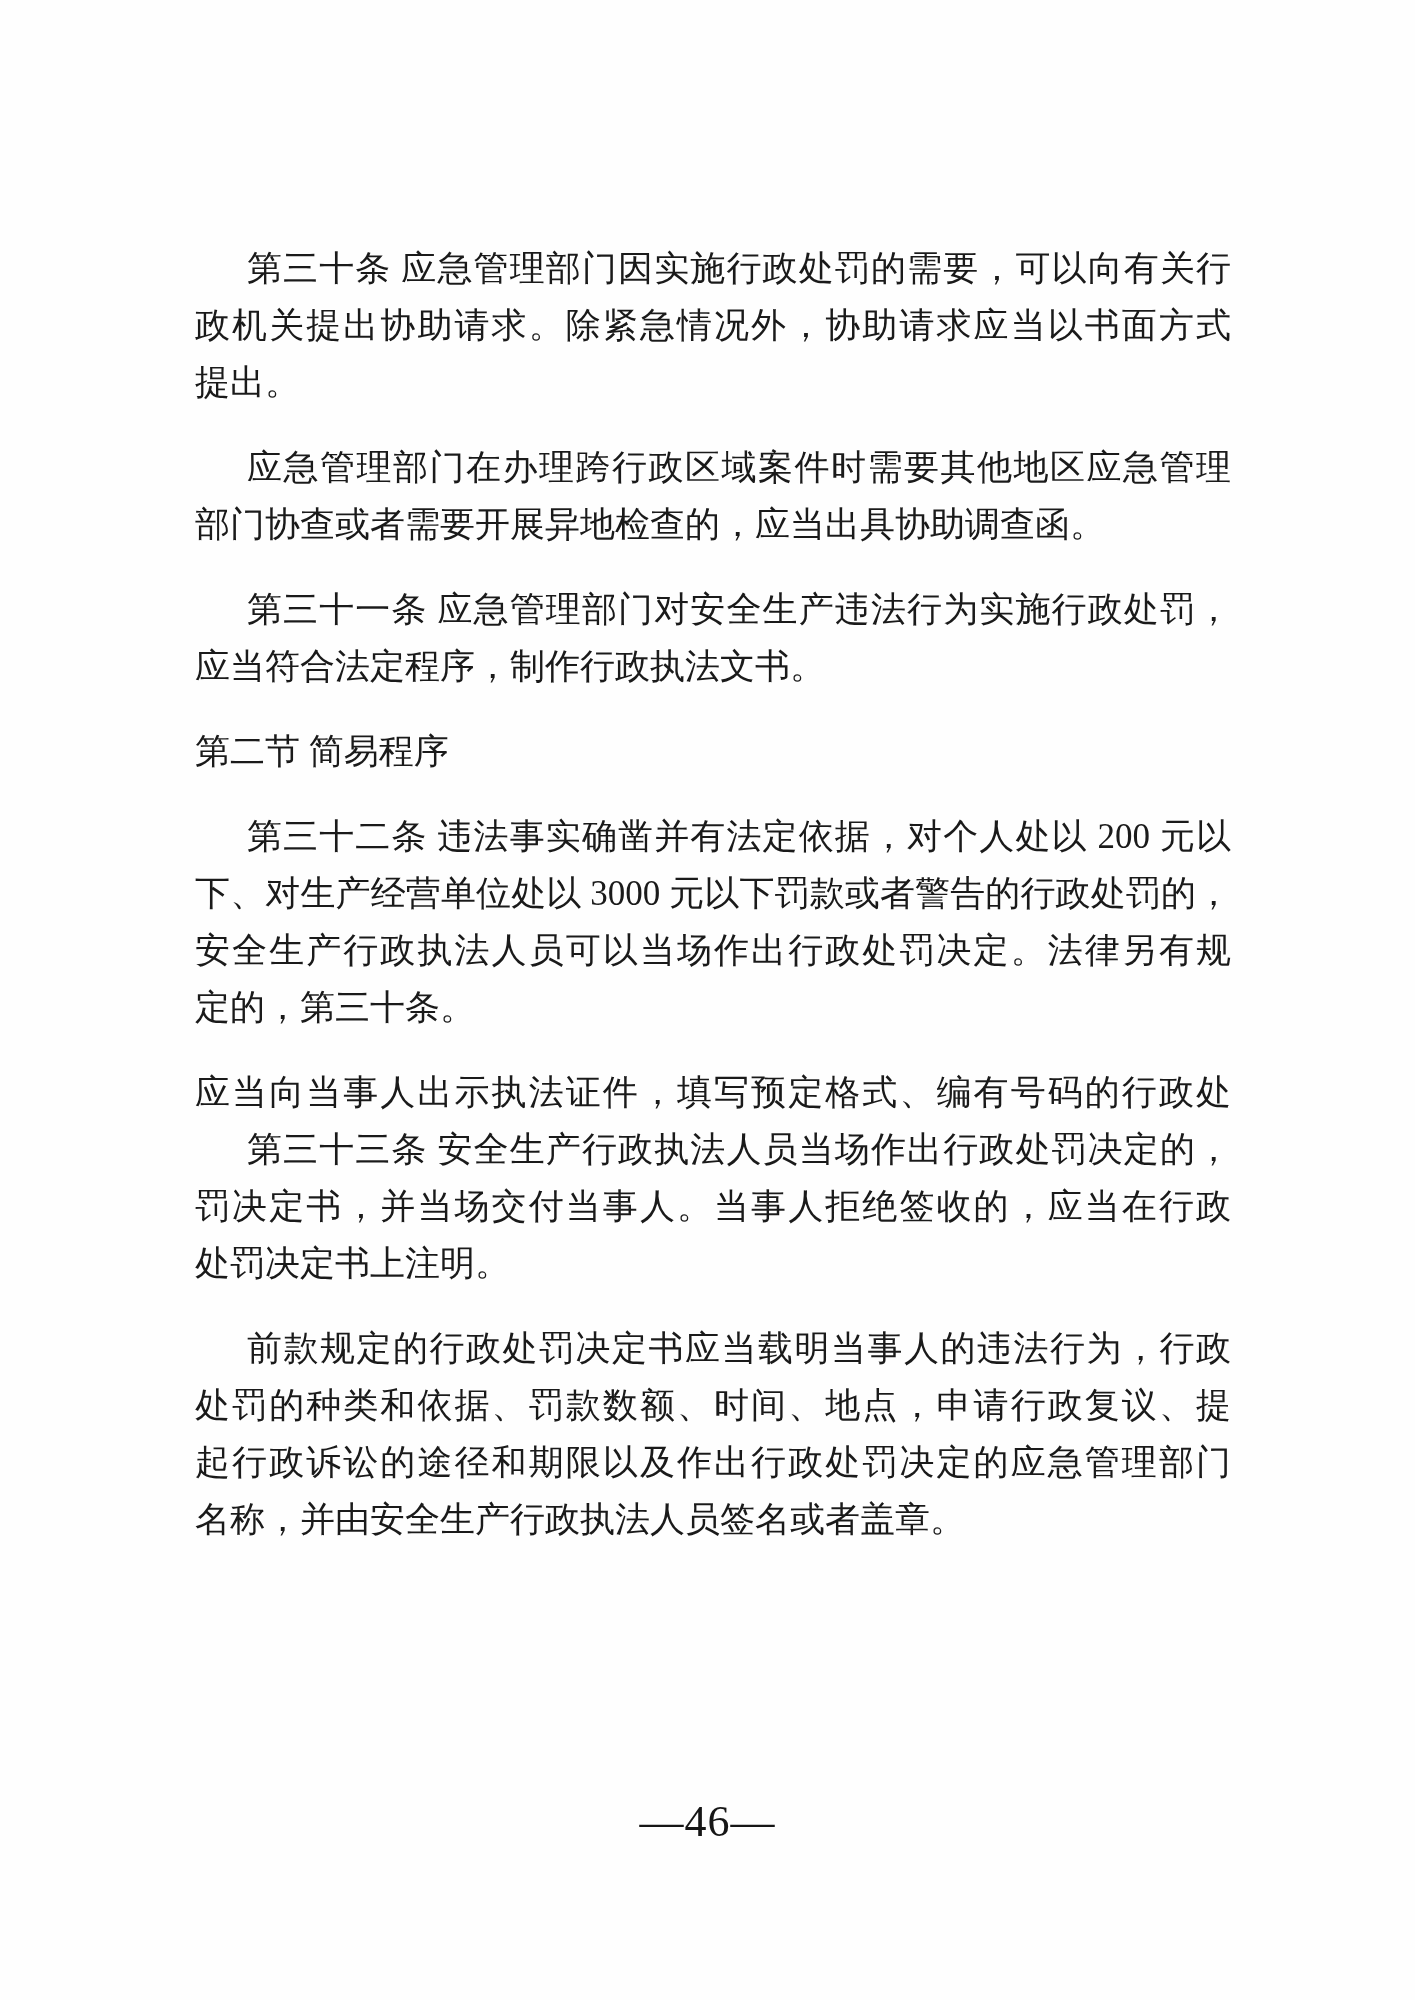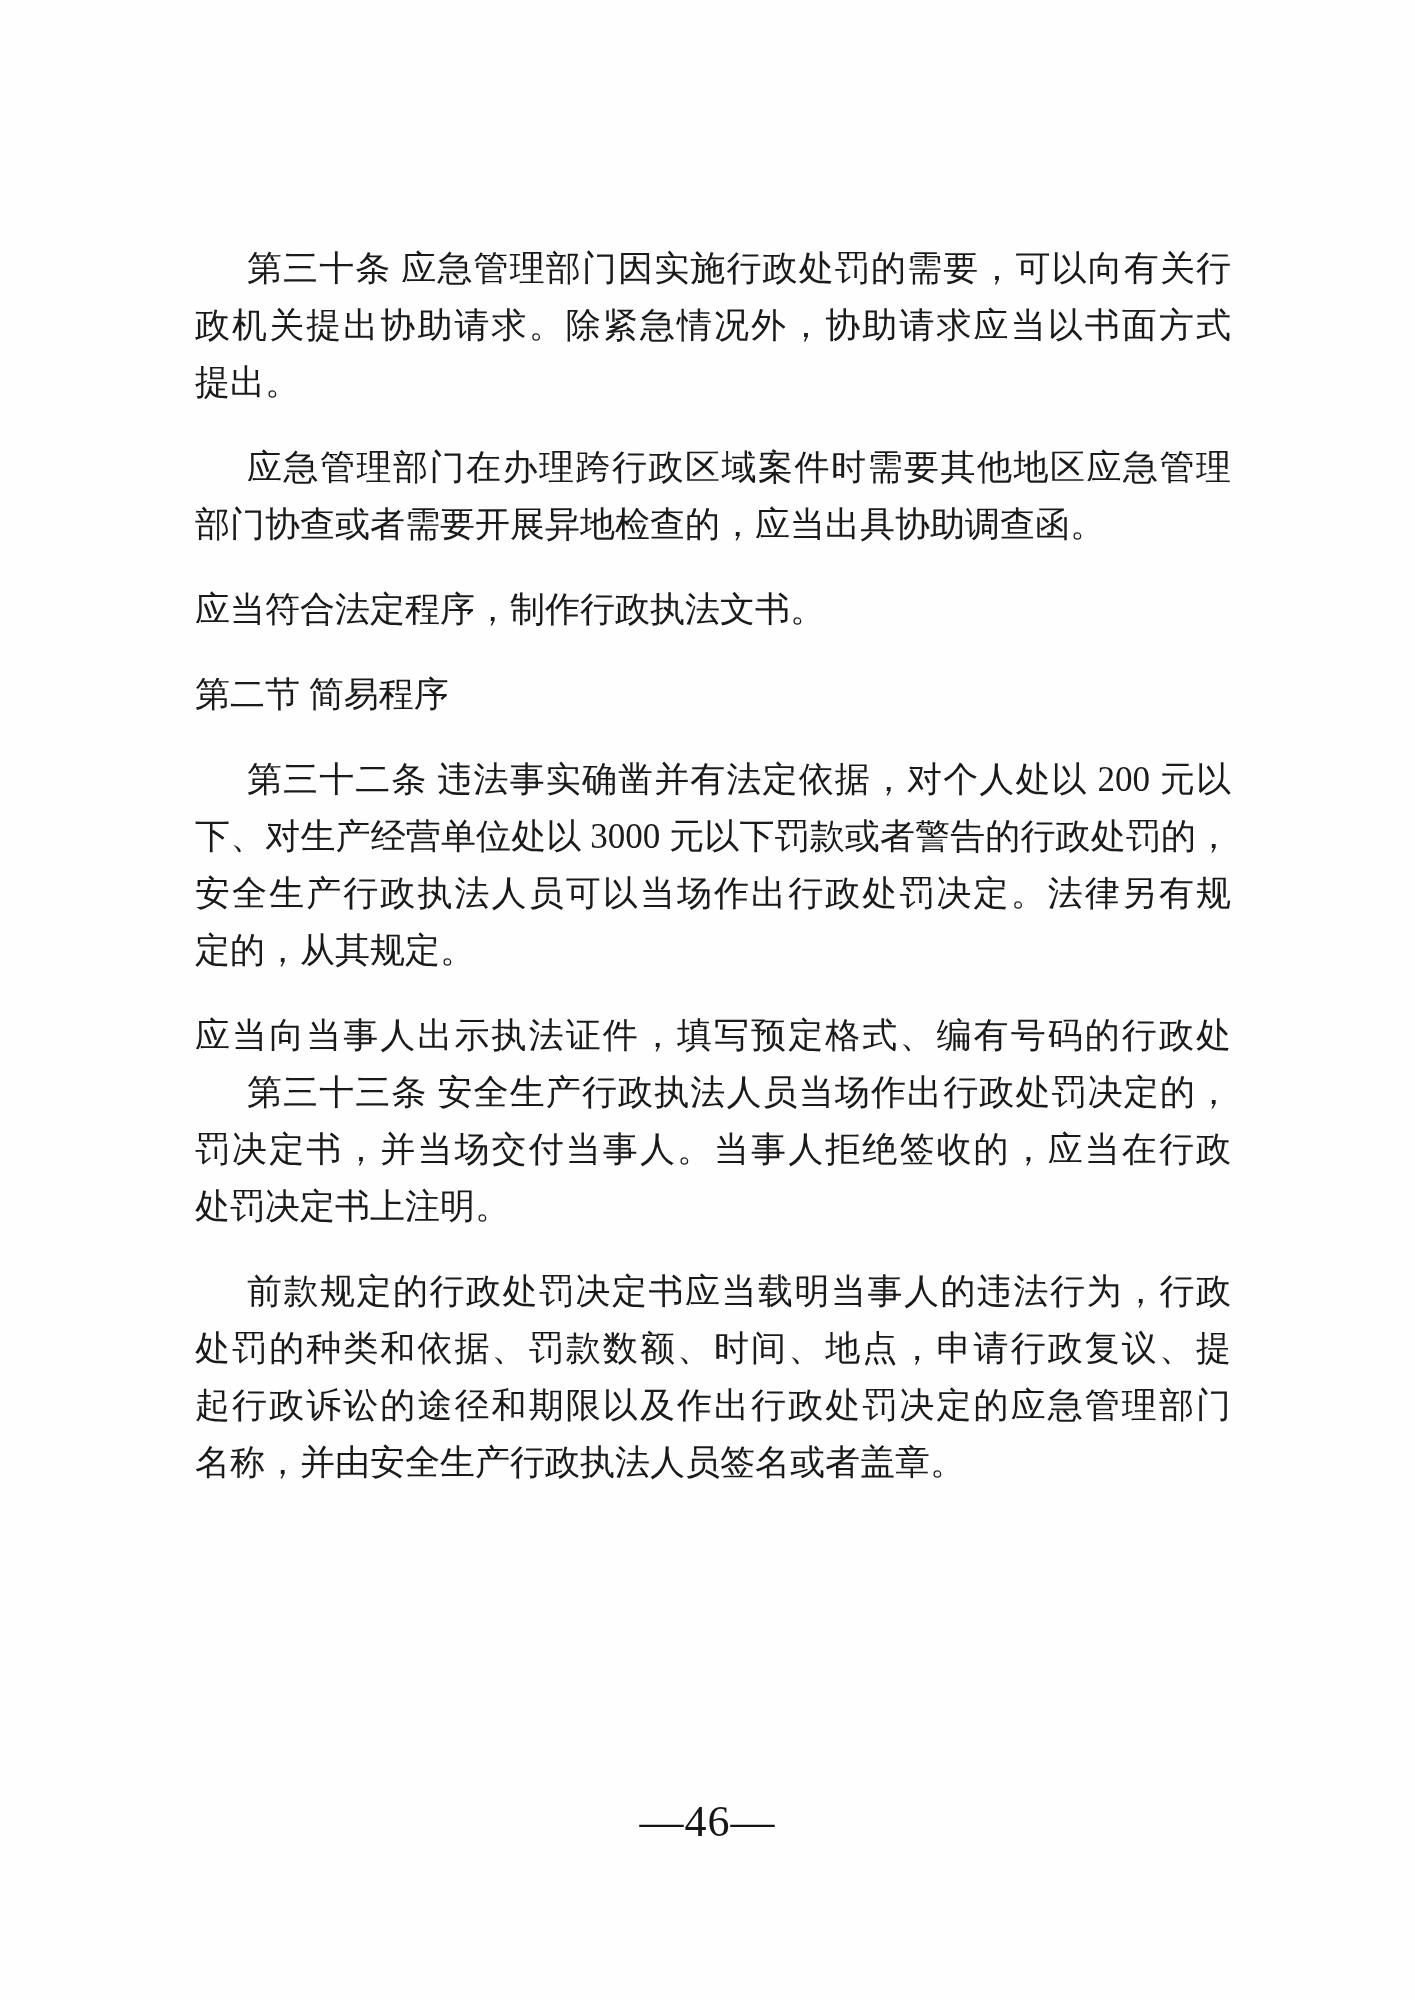--- a/index.html
+++ b/index.html
@@ -64,30 +64,31 @@
       <div class="block paragraph">
         <div class="line indent full">第三十条 应急管理部门因实施行政处罚的需要，可以向有关行</div>
         <div class="line full">政机关提出协助请求。除紧急情况外，协助请求应当以书面方式</div>
         <div class="line">提出。</div>
       </div>
       <div class="block paragraph">
         <div class="line indent full">应急管理部门在办理跨行政区域案件时需要其他地区应急管理</div>
         <div class="line">部门协查或者需要开展异地检查的，应当出具协助调查函。</div>
       </div>
       <div class="block paragraph">
+        <div class="line indent full">第三十一条 应急管理部门对安全生产违法行为实施行政处罚，</div>
         <div class="line">应当符合法定程序，制作行政执法文书。</div>
       </div>
       <div class="block heading">
         <div class="line">第二节 简易程序</div>
       </div>
       <div class="block paragraph">
         <div class="line indent full">第三十二条 违法事实确凿并有法定依据，对个人处以 200 元以</div>
         <div class="line full">下、对生产经营单位处以 3000 元以下罚款或者警告的行政处罚的，</div>
         <div class="line full">安全生产行政执法人员可以当场作出行政处罚决定。法律另有规</div>
-        <div class="line">定的，从其规定。</div>
+        <div class="line">定的，第三十条。</div>
       </div>
       <div class="block paragraph">
         <div class="line full">应当向当事人出示执法证件，填写预定格式、编有号码的行政处</div>
         <div class="line indent full">第三十三条 安全生产行政执法人员当场作出行政处罚决定的，</div>
         <div class="line full">罚决定书，并当场交付当事人。当事人拒绝签收的，应当在行政</div>
         <div class="line">处罚决定书上注明。</div>
       </div>
       <div class="block paragraph">
         <div class="line indent full">前款规定的行政处罚决定书应当载明当事人的违法行为，行政</div>
         <div class="line full">处罚的种类和依据、罚款数额、时间、地点，申请行政复议、提</div>

